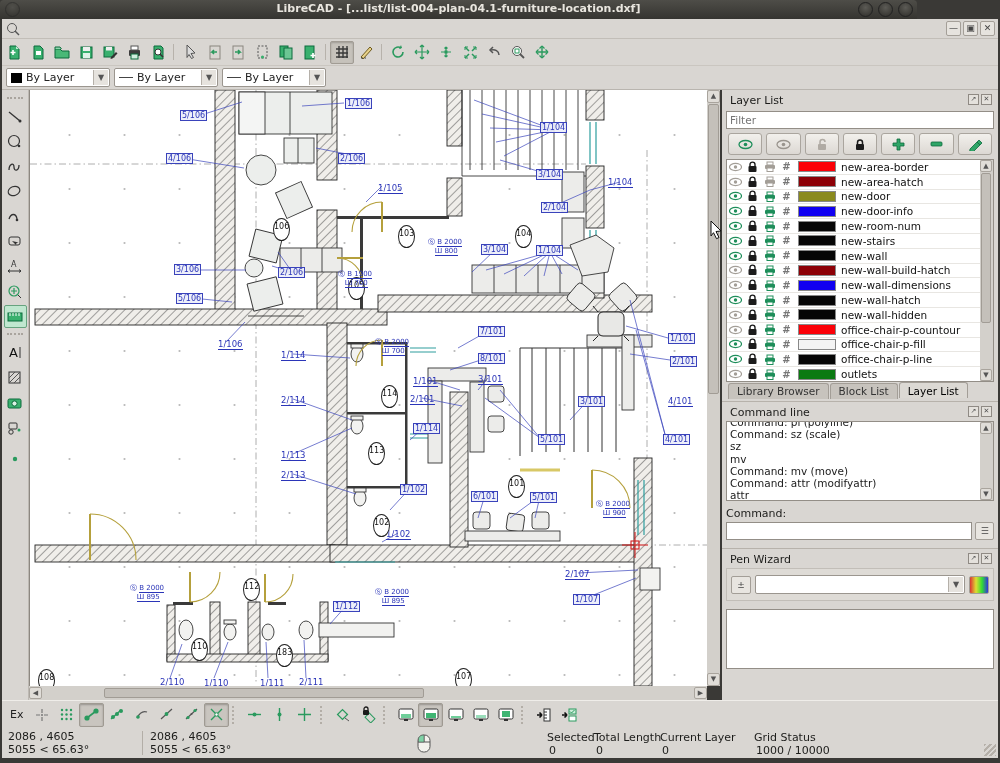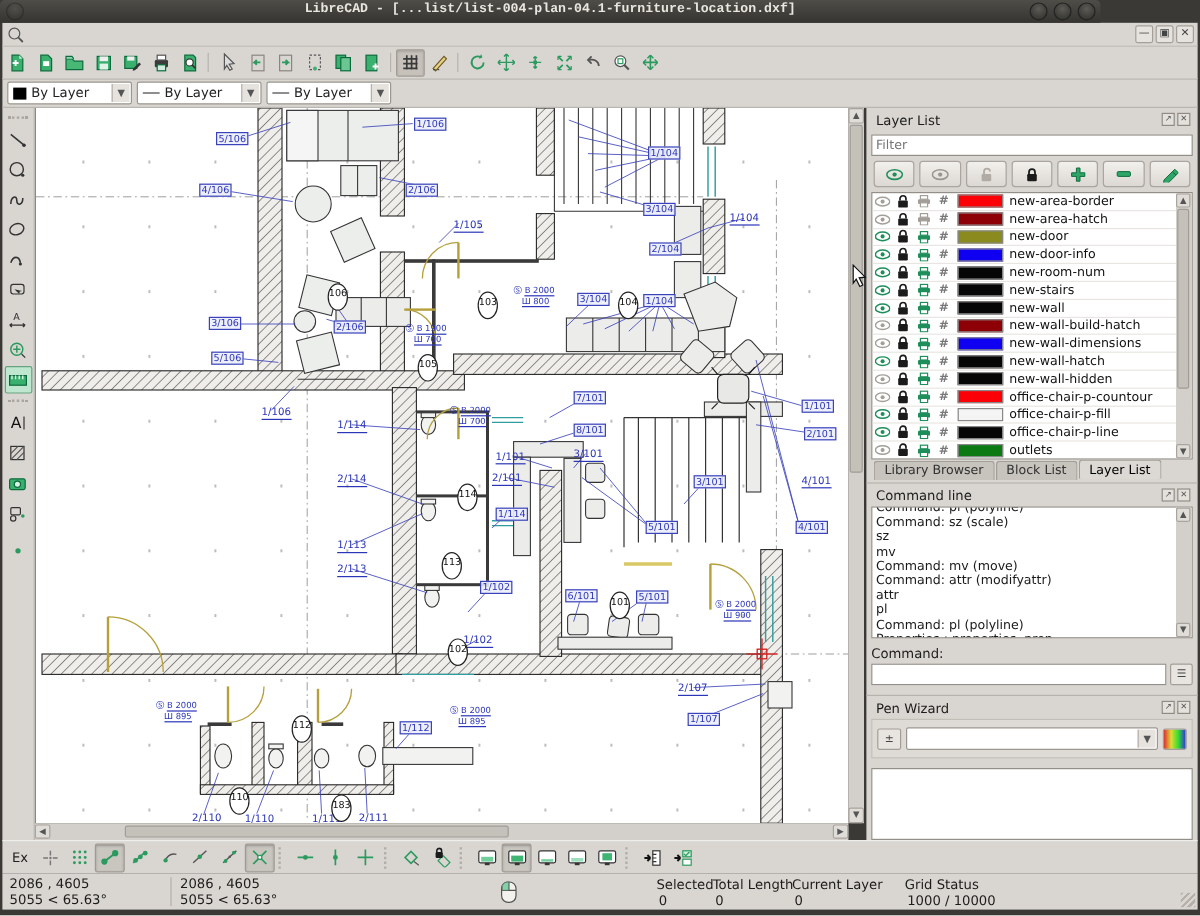--- a/index.html
+++ b/index.html
@@ -1,21 +1,21 @@
 <!DOCTYPE html>
 <html><head>
 <meta charset="utf-8">
 <style>
   * { margin:0; padding:0; box-sizing:border-box; }
   html,body { width:1000px; height:763px; font-family:"DejaVu Sans", sans-serif; }
   #win { position:relative; width:1000px; height:763px; background:#3a3936; overflow:hidden; }
 
   
   #titlebar { position:absolute; left:0; top:0; width:917px; height:19px;
-    background:linear-gradient(#4e4d48,#353430); border-radius:4px 4px 0 0; z-index:30;font-family:Liberation Mono, monospace;}
+    background:linear-gradient(#4e4d48,#353430); border-radius:4px 4px 0 0; z-index:30;}
   #titlebar .title { position:absolute; left:0; right:0; top:2px; text-align:center;
     color:#e9e6df; font-size:11px; font-weight:bold; }
   .tb-btn { position:absolute; top:2px; width:15px; height:15px; border-radius:50%;
     background:radial-gradient(circle at 50% 35%, #5c5b56, #2e2d29); border:1px solid #222; }
 
   
   #menubar { position:absolute; left:2px; top:19px; width:996px; height:20px; background:#d9d6d2;
     border-bottom:1px solid #c2beb8; display:flex; align-items:center; font-size:11px; color:#1d1d1b; z-index:25;}
   #menubar .mi { padding:3px 7px; }
   #mdi-icon { width:14px; height:14px; margin:0 3px 0 4px; }
@@ -48,21 +48,21 @@
 
   
   #canvas { position:absolute; left:29px; top:90px; width:678px; height:596px; background:#fff;
     background-image:radial-gradient(#bdbdbd 1px, transparent 1.2px); background-size:55px 54px; background-position:12px 18px;
     overflow:hidden; border-left:1px solid #8d8881;}
   #labels { position:absolute; left:0; top:0; width:100%; height:100%; }
   .lblB { position:absolute; font-size:8px; color:#2b35b8; border:1px solid #3a43bb; background:rgba(235,237,250,.9);
     line-height:9px; padding:0 1px; white-space:nowrap;}
   .lblU { position:absolute; font-size:8.5px; color:#2b35b8; border-bottom:1px solid #2b35b8; line-height:9px; white-space:nowrap;}
   .lblC { position:absolute; width:17px; height:23px; border:1px solid #222; border-radius:50%; background:#fff;
-    font-size:8px; color:#111; text-align:right; line-height:16px;margin-top:18px;}
+    font-size:8px; color:#111; text-align:right; line-height:16px;}
   .lblD { position:absolute; font-size:7px; color:#2b35b8; line-height:8px; white-space:nowrap;}
   .lblD i { font-style:normal; border-bottom:1px solid #2b35b8; display:inline-block;}
   
   .sb { position:absolute; background:#d3d0cb; z-index:15;}
   .sb-btn { position:absolute; background:#e0ddd8; border:1px solid #a9a49d; color:#555; font-size:7px;
     text-align:center; line-height:11px; border-radius:2px;}
   .sb-thumb { position:absolute; background:#c4c0ba; border:1px solid #a19c95; border-radius:2px;}
   
   #cursor { position:absolute; z-index:40; }
 
@@ -78,21 +78,21 @@
   #layer-list { background:#fff; border:1px solid #938e87; height:223px; overflow:hidden; position:relative;}
   .lrow { display:flex; align-items:center; height:14.8px; border-bottom:1px solid #e8e6e2; font-size:10.5px; color:#111;}
   .lrow .c { width:17px; text-align:center; flex:none; display:flex; justify-content:center;}
   .lrow .colsw { width:38px; height:11px; flex:none; border:1px solid #888; margin:0 3px;}
   .lrow .lname { padding-left:2px; white-space:nowrap;}
   .hashg { color:#777; font-size:10px; font-weight:bold;}
   #dock-tabs { display:flex; gap:1px; padding:1px 2px 0 2px; height:17px;}
   .dtab { font-size:10.5px; padding:1px 8px; background:#c7c3bd; border:1px solid #a39e97; border-bottom:none;
     border-radius:3px 3px 0 0; color:#333;}
   .dtab.active { background:#dcd9d4; color:#000; position:relative; top:-1px; padding-top:2px;}
-  #cmd-history { background:#fff; border:1px solid #938e87; height:110px; overflow:hidden; font-size:10.5px;
+  #cmd-history { background:#fff; border:1px solid #938e87; height:80px; overflow:hidden; font-size:10.5px;
     color:#1a1a1a; padding:0 3px; position:relative; line-height:12.2px;}
   #cmd-history .cut { margin-top:-6px; }
   #penw-box { background:#fff; border:1px solid #938e87; height:60px; margin-top:8px;}
   .penw-row { display:flex; align-items:center; gap:4px; border:1px solid #c2beb8; padding:6px 4px; background:#dedbd6;}
   .small-btn { width:20px; height:18px; border:1px solid #a39e97; background:#e8e5e0; font-size:9px; text-align:center; line-height:16px; color:#444; border-radius:2px;}
 
   
   #snapbar { position:absolute; left:2px; top:700px; width:996px; height:28px; background:#d9d6d2;
     border-top:1px solid #efede9; display:flex; align-items:center; padding-left:8px; z-index:25;}
   .sbtn { width:25px; height:24px; display:flex; align-items:center; justify-content:center; border:1px solid transparent; border-radius:2px;}

